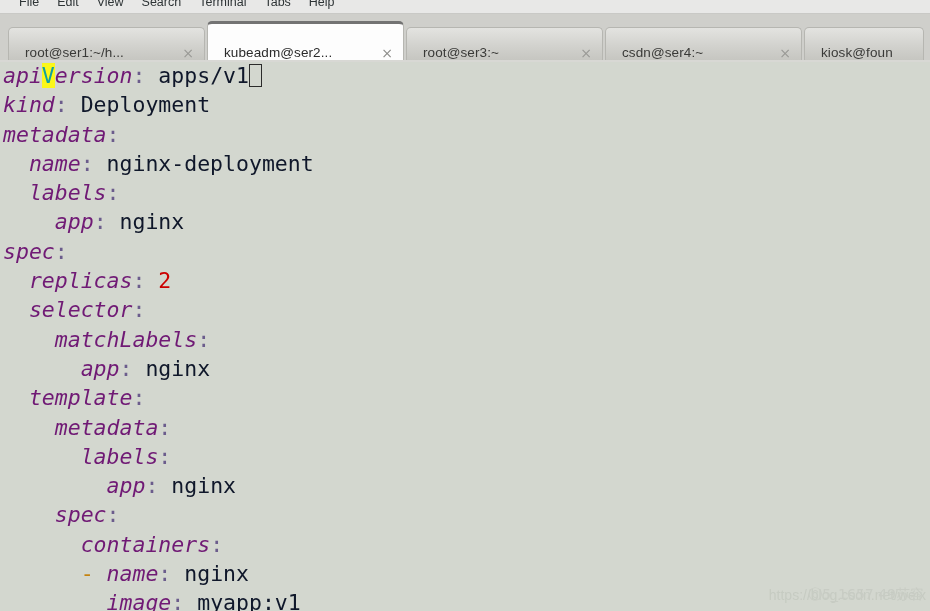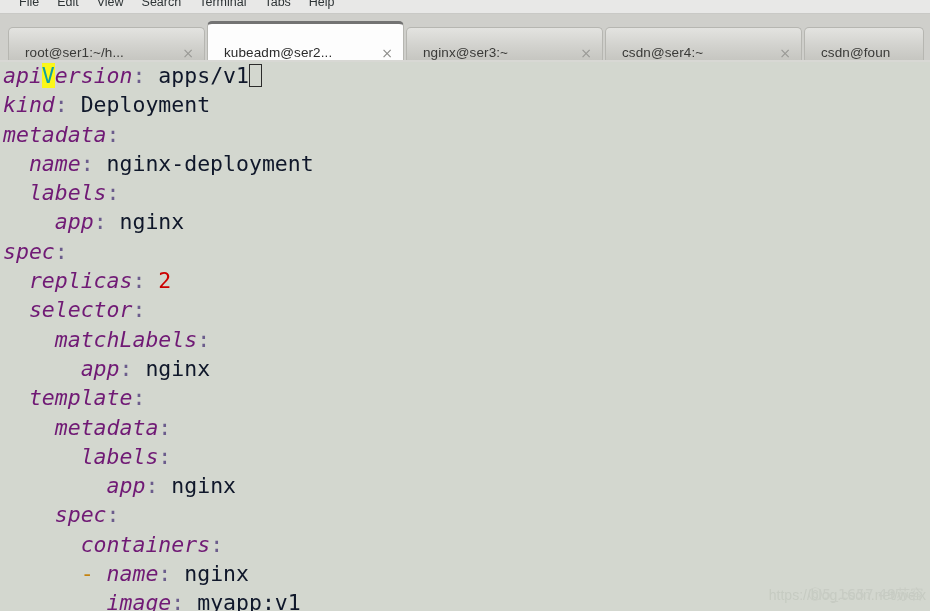--- a/index.html
+++ b/index.html
@@ -205,31 +205,31 @@
         <span class="tab-label">root@ser1:~/h...</span>
         <span class="tab-close">×</span>
       </div>
 
       <div class="tab active">
         <span class="tab-label">kubeadm@ser2...</span>
         <span class="tab-close">×</span>
       </div>
 
       <div class="tab inactive">
-        <span class="tab-label">nginx@ser3:~</span>
+        <span class="tab-label">root@ser3:~</span>
         <span class="tab-close">×</span>
       </div>
 
       <div class="tab inactive">
         <span class="tab-label">csdn@ser4:~</span>
         <span class="tab-close">×</span>
       </div>
 
       <div class="tab inactive last">
-        <span class="tab-label">csdn@foun</span>
+        <span class="tab-label">kiosk@foun</span>
       </div>
 
     </div>
   </div>
 
   <div class="terminal">
     <div class="code" id="code-area"><div class="ln"><span class="k">api</span><span class="hl">V</span><span class="k">ersion</span><span class="c">:</span><span class="v"> apps/v1</span><span class="cursor"></span></div><div class="ln"><span class="k">kind</span><span class="c">:</span><span class="v"> Deployment</span></div><div class="ln"><span class="k">metadata</span><span class="c">:</span></div><div class="ln"><span class="v">  </span><span class="k">name</span><span class="c">:</span><span class="v"> nginx-deployment</span></div><div class="ln"><span class="v">  </span><span class="k">labels</span><span class="c">:</span></div><div class="ln"><span class="v">    </span><span class="k">app</span><span class="c">:</span><span class="v"> nginx</span></div><div class="ln"><span class="k">spec</span><span class="c">:</span></div><div class="ln"><span class="v">  </span><span class="k">replicas</span><span class="c">:</span><span class="num"> 2</span></div><div class="ln"><span class="v">  </span><span class="k">selector</span><span class="c">:</span></div><div class="ln"><span class="v">    </span><span class="k">matchLabels</span><span class="c">:</span></div><div class="ln"><span class="v">      </span><span class="k">app</span><span class="c">:</span><span class="v"> nginx</span></div><div class="ln"><span class="v">  </span><span class="k">template</span><span class="c">:</span></div><div class="ln"><span class="v">    </span><span class="k">metadata</span><span class="c">:</span></div><div class="ln"><span class="v">      </span><span class="k">labels</span><span class="c">:</span></div><div class="ln"><span class="v">        </span><span class="k">app</span><span class="c">:</span><span class="v"> nginx</span></div><div class="ln"><span class="v">    </span><span class="k">spec</span><span class="c">:</span></div><div class="ln"><span class="v">      </span><span class="k">containers</span><span class="c">:</span></div><div class="ln"><span class="v">      </span><span class="dash">- </span><span class="k">name</span><span class="c">:</span><span class="v"> nginx</span></div><div class="ln"><span class="v">        </span><span class="k">image</span><span class="c">:</span><span class="v"> myapp:v1</span></div></div>
 
     <div class="watermark">
       <span class="wm-line">https://blog.csdn.net/weix</span>

